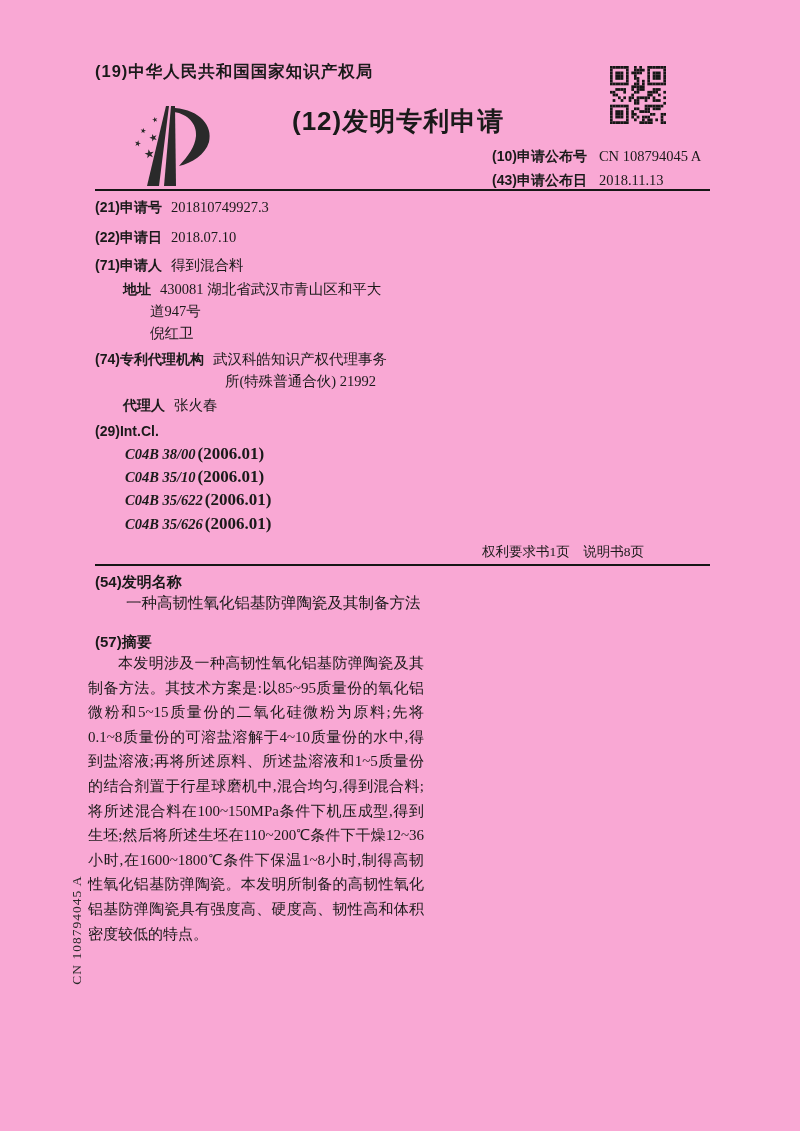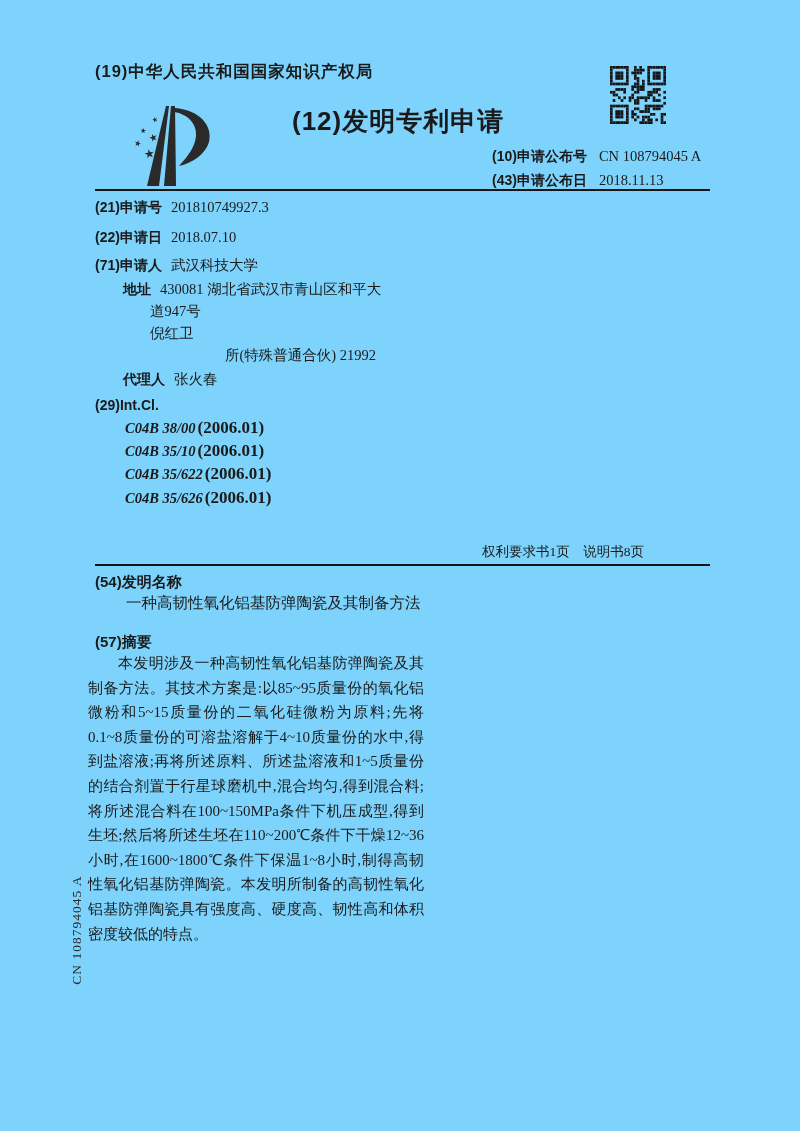--- a/index.html
+++ b/index.html
@@ -1,16 +1,16 @@
 <!DOCTYPE html>
 <html><head>
 <meta charset="utf-8">
 <style>
   html,body{margin:0;padding:0;background:#e8e8e8;}
-  .page{position:relative;width:800px;height:1131px;background:#7dd3fc;color:#1a1a1a;overflow:hidden;}
+  .page{position:relative;width:800px;height:1131px;background:#f9a8d4;color:#1a1a1a;overflow:hidden;}
   .abs{position:absolute;}
 
   .office{left:95px;top:61px;font-family:"Liberation Sans",sans-serif;font-weight:600;font-size:16.5px;letter-spacing:1px;}
   .doc-type{left:292px;top:104px;font-family:"Liberation Sans",sans-serif;font-weight:700;font-size:26px;letter-spacing:1px;}
 
   .pub-row{font-size:14px;line-height:20px;white-space:nowrap;}
   .pub-num{left:492px;top:146px;}
   .pub-date{left:492px;top:170px;}
   .pub-row .lbl{font-family:"Liberation Sans",sans-serif;font-weight:700;margin-right:12px;}
   .pub-row .val{font-family:"Liberation Serif",serif;font-size:14.5px;}
@@ -299,31 +299,34 @@
   <div class="abs hr hr1"></div>
 
   <div class="abs bib">
     <div class="row">
       <span class="lbl">(21)申请号</span><span class="val">201810749927.3</span>
     </div>
     <div class="row mt9">
       <span class="lbl">(22)申请日</span><span class="val">2018.07.10</span>
     </div>
     <div class="row mt7">
-      <span class="lbl">(71)申请人</span><span class="val">武汉科技大学</span>
+      <span class="lbl">(71)申请人</span><span class="val">得到混合料</span>
     </div>
     <div class="row mt3 ind-a">
       <span class="lbl">地址</span><span class="val">430081 湖北省武汉市青山区和平大</span>
     </div>
     <div class="row mt1 ind-b">
       <span class="val">道947号</span>
     </div>
     <div class="row mt1 ind-b">
       <span class="val">倪红卫</span>
     </div>
+    <div class="row mt5">
+      <span class="lbl">(74)专利代理机构</span><span class="val">武汉科皓知识产权代理事务</span>
+    </div>
     <div class="row mt1 ind-c">
       <span class="val">所(特殊普通合伙) 21992</span>
     </div>
     <div class="row mt3 ind-a">
       <span class="lbl">代理人</span><span class="val">张火春</span>
     </div>
     <div class="row mt5">
       <span class="lbl">(29)Int.Cl.</span>
     </div>
     <div class="row mt1 ind-d cls">

